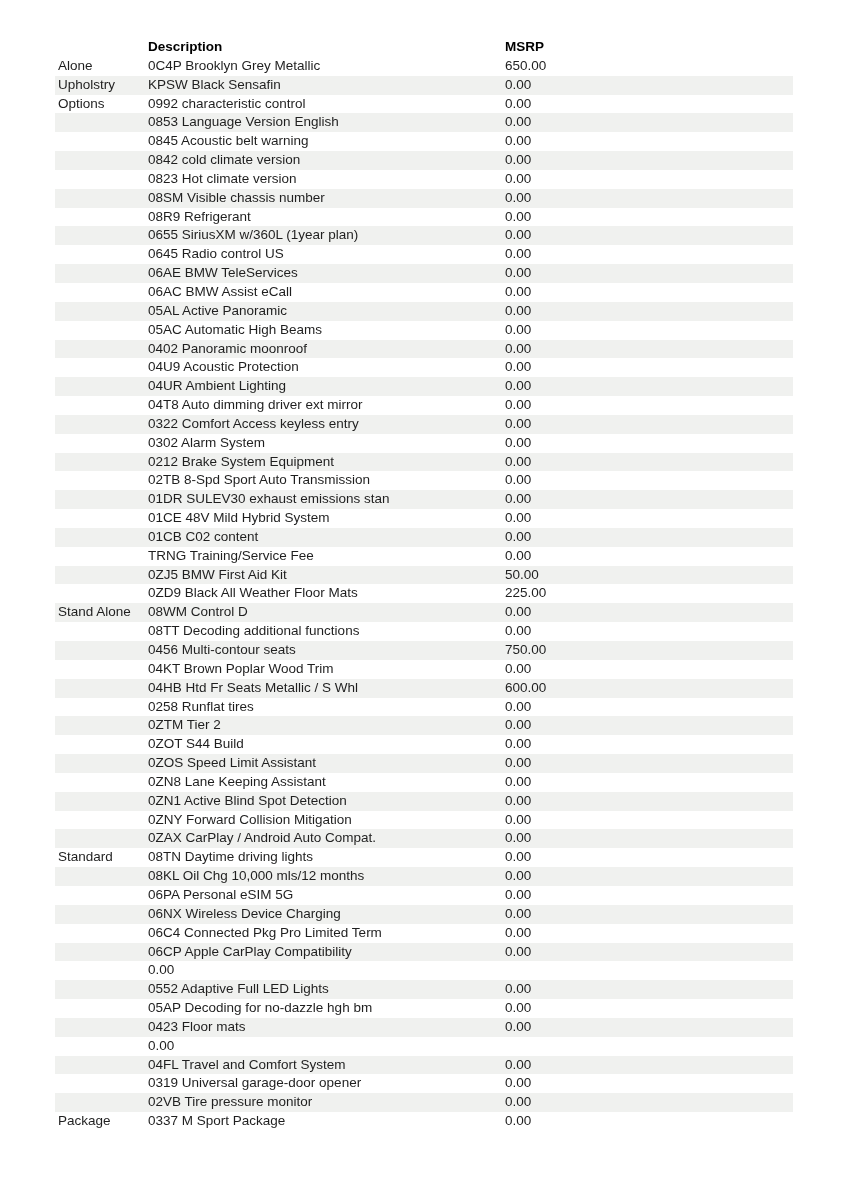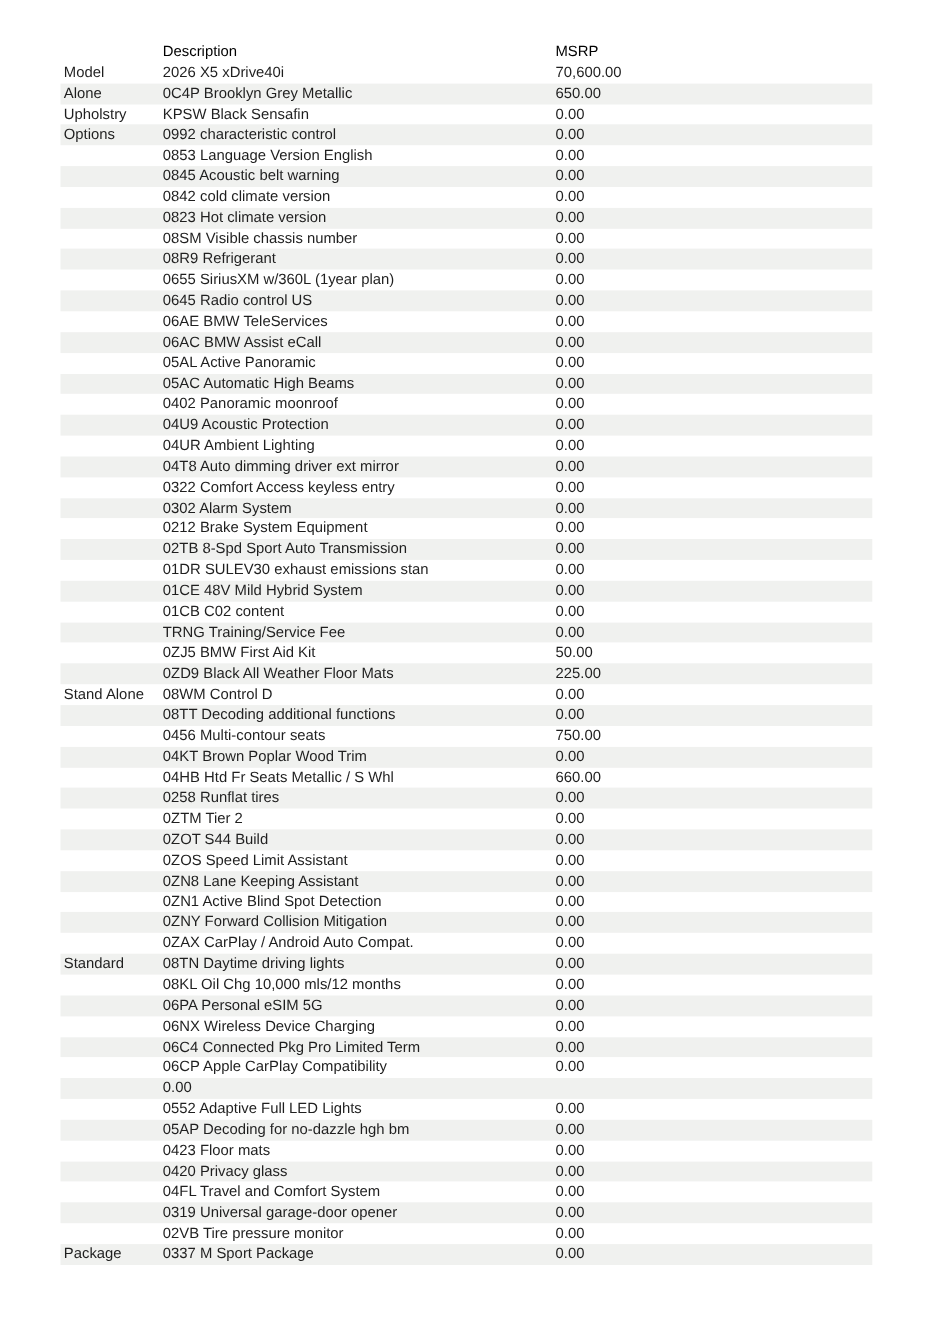--- a/index.html
+++ b/index.html
@@ -26,21 +26,21 @@
     align-items: center;
     height: 18.85px;
     font-size: 13.5px;
     line-height: 18.85px;
     white-space: nowrap;
   }
   .table-body .row:nth-child(even) {
     background: #f0f1ef;
   }
   .header-row {
-    font-weight: normal;
+    font-weight: bold;
     color: #000000;
   }
   .cell-category {
     width: 93px;
     flex: 0 0 93px;
     padding-left: 3px;
     box-sizing: border-box;
     overflow: hidden;
   }
   .cell-description {
@@ -61,26 +61,20 @@
 <body>
 
 <div class="spec-table">
   <div class="row header-row">
     <div class="cell-category"></div>
     <div class="cell-description">Description</div>
     <div class="cell-msrp">MSRP</div>
     <div class="cell-filler"></div>
   </div>
   <div class="table-body">
-  <div class="row">
-    <div class="cell-category">Model</div>
-    <div class="cell-description">2026 X5 xDrive40i</div>
-    <div class="cell-msrp">70,600.00</div>
-    <div class="cell-filler"></div>
-  </div>
 
   <div class="row">
     <div class="cell-category">Alone</div>
     <div class="cell-description">0C4P Brooklyn Grey Metallic</div>
     <div class="cell-msrp">650.00</div>
     <div class="cell-filler"></div>
   </div>
 
   <div class="row">
     <div class="cell-category">Upholstry</div>
@@ -302,21 +296,21 @@
   <div class="row">
     <div class="cell-category"></div>
     <div class="cell-description">04KT Brown Poplar Wood Trim</div>
     <div class="cell-msrp">0.00</div>
     <div class="cell-filler"></div>
   </div>
 
   <div class="row">
     <div class="cell-category"></div>
     <div class="cell-description">04HB Htd Fr Seats Metallic / S Whl</div>
-    <div class="cell-msrp">660.00</div>
+    <div class="cell-msrp">600.00</div>
     <div class="cell-filler"></div>
   </div>
 
   <div class="row">
     <div class="cell-category"></div>
     <div class="cell-description">0258 Runflat tires</div>
     <div class="cell-msrp">0.00</div>
     <div class="cell-filler"></div>
   </div>
 
@@ -433,21 +427,20 @@
 
   <div class="row">
     <div class="cell-category"></div>
     <div class="cell-description">0423 Floor mats</div>
     <div class="cell-msrp">0.00</div>
     <div class="cell-filler"></div>
   </div>
 
   <div class="row">
     <div class="cell-category"></div>
-    <div class="cell-description">0420 Privacy glass</div>
     <div class="cell-msrp">0.00</div>
     <div class="cell-filler"></div>
   </div>
 
   <div class="row">
     <div class="cell-category"></div>
     <div class="cell-description">04FL Travel and Comfort System</div>
     <div class="cell-msrp">0.00</div>
     <div class="cell-filler"></div>
   </div>

